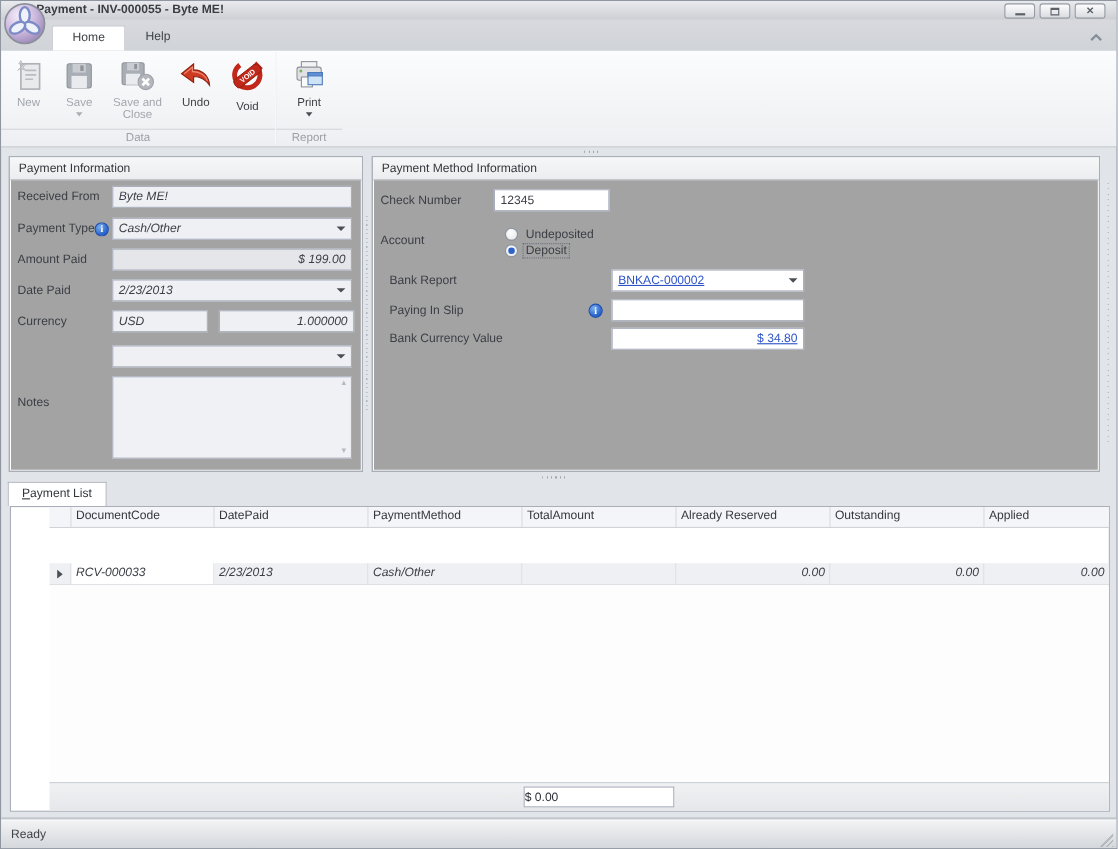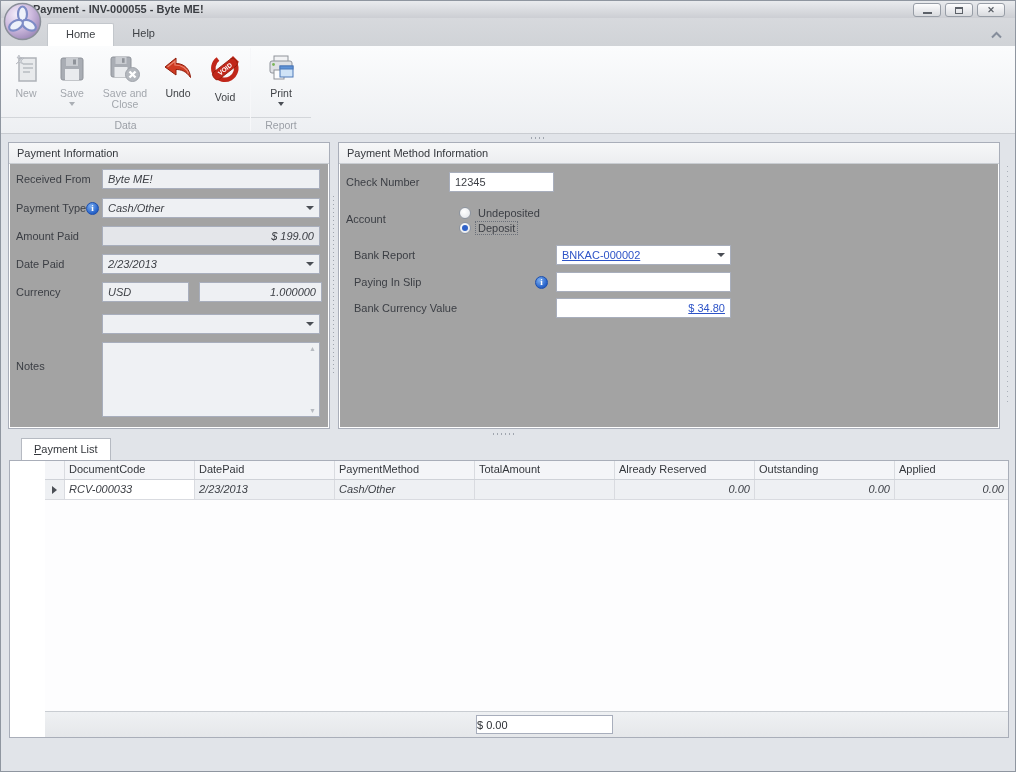--- a/index.html
+++ b/index.html
@@ -86,27 +86,27 @@
   .radio-line .rlabel{ margin-left:5px; padding:0 2px;}
   .radio-line .rlabel.focused{ outline:1px dotted #6a6f78;}
   .linkval{ color:#2d53c7; text-decoration:underline;}
 
   
   .hsplit{ height:9px; position:relative;}
   .hsplit .dots{ position:absolute; left:492px; top:4px; width:22px; height:2px;
     background-image:repeating-linear-gradient(to right,#9fa5ae 0 1px,transparent 1px 4px);}
 
   
-  .tabstrip{ height:22px; padding-left:20px; display:flex; align-items:flex-end;}
+  .tabstrip{ height:22px; padding-left:6px; display:flex; align-items:flex-end;}
   .btab{ height:22px; background:#fff; border:1px solid #b6bac2; border-bottom:none; padding:4px 12px 0 12px; color:#34373c; cursor:default;}
   .btab .accel{ text-decoration:underline;}
   .tablewrap{ margin:0 8px; width:1000px; height:278px; border:1px solid #a9aeb9; background:#ffffff; display:flex; flex-direction:column;padding-left:35px;}
   .thead{ display:flex; height:19px; background:#f4f5f8; border-bottom:1px solid #cfd2d8; flex:none;}
   .th{ padding:2px 4px 0 4px; border-right:1px solid #d9dbe0; color:#34373c; overflow:hidden; white-space:nowrap;}
-  .trow{ display:flex; height:20px; border-bottom:1px solid #d9dbe0; flex:none;}
+  .trow{ display:flex; height:20px; border-bottom:1px solid #d9dbe0; flex:none;margin-top:32px;}
   .td{ padding:3px 4px 0 4px; border-right:1px solid #d9dbe0; background:#eef0f3; font-style:italic; overflow:hidden; white-space:nowrap;}
   .td.white{ background:#ffffff;}
   .td.num{ text-align:right;}
   .c-sel{ width:20px; flex:none; border-right:1px solid #d9dbe0; background:#eef0f3; display:flex; align-items:center; justify-content:center;}
   .c-sel.hdr{ background:#f4f5f8;}
   .c0{ width:130px; flex:none;} .c1{ width:140px; flex:none;} .c2{ width:140px; flex:none;}
   .c3{ width:140px; flex:none;} .c4{ width:140px; flex:none;} .c5{ width:140px; flex:none;}
   .c6{ flex:1; border-right:none;}
   .rowsel-arrow{ width:0; height:0; border-top:4px solid transparent; border-bottom:4px solid transparent; border-left:5px solid #4a4e55;}
   .tbody-empty{ flex:1; background:#fdfdfe;}
@@ -425,14 +425,18 @@
       <div class="td c6 num">0.00</div>
     </div>
     <div class="tbody-empty"></div>
     <div class="tfoot">
       <div class="total-box">$ 0.00</div>
     </div>
   </div>
 
   <div class="gap7"></div>
 
+  <div class="statusbar">
+    <span>Ready</span>
+    <div class="resize-grip"></div>
+  </div>
 
 </div>
 
 </body></html>

